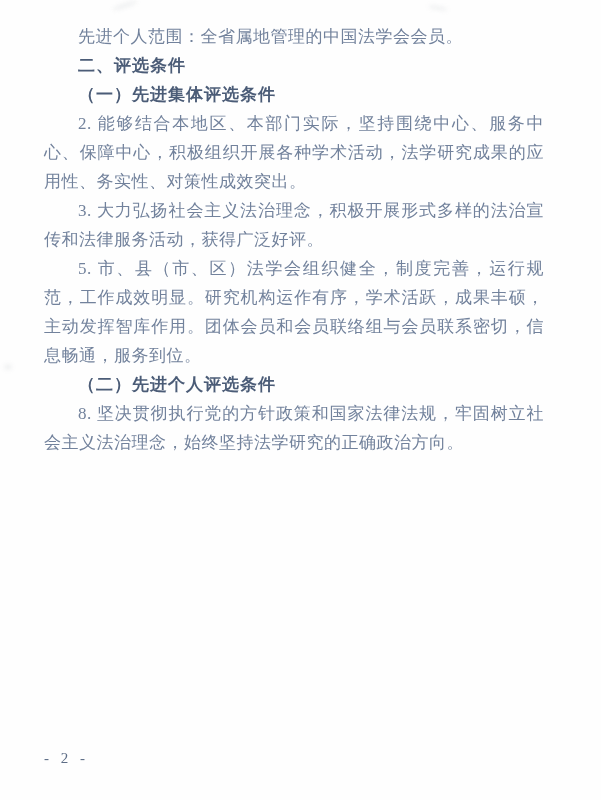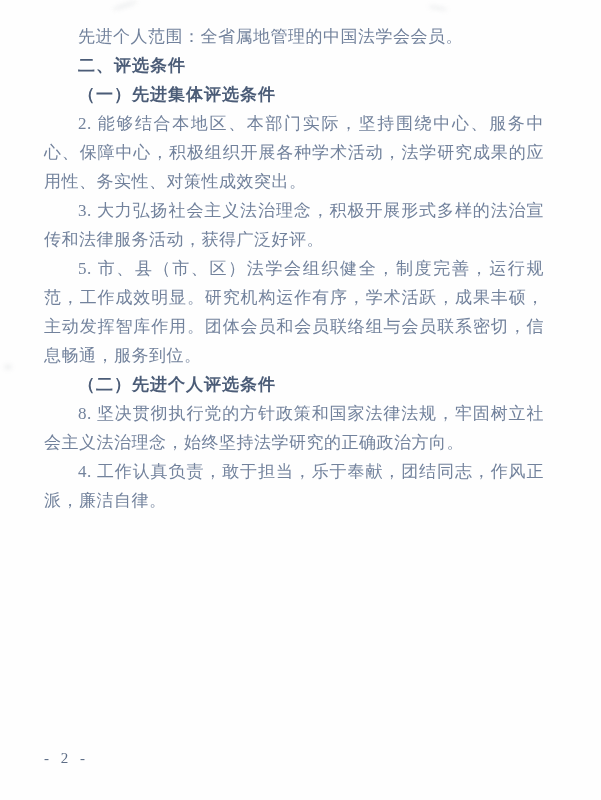--- a/index.html
+++ b/index.html
@@ -71,17 +71,16 @@
 
   <main class="doc-body" id="doc-body">
       <p class="para body">先进个人范围：全省属地管理的中国法学会会员。</p>
       <p class="para heading">二、评选条件</p>
       <p class="para heading">（一）先进集体评选条件</p>
       <p class="para body">2. 能够结合本地区、本部门实际，坚持围绕中心、服务中心、保障中心，积极组织开展各种学术活动，法学研究成果的应用性、务实性、对策性成效突出。</p>
       <p class="para body">3. 大力弘扬社会主义法治理念，积极开展形式多样的法治宣传和法律服务活动，获得广泛好评。</p>
       <p class="para body">5. 市、县（市、区）法学会组织健全，制度完善，运行规范，工作成效明显。研究机构运作有序，学术活跃，成果丰硕，主动发挥智库作用。团体会员和会员联络组与会员联系密切，信息畅通，服务到位。</p>
       <p class="para heading">（二）先进个人评选条件</p>
       <p class="para body">8. 坚决贯彻执行党的方针政策和国家法律法规，牢固树立社会主义法治理念，始终坚持法学研究的正确政治方向。</p>
-      <p class="para body">4. 工作认真负责，敢于担当，乐于奉献，团结同志，作风正派，廉洁自律。</p>
     </main>
 
   <div class="page-number">- 2 -</div>
 </div>
 
 </body></html>

